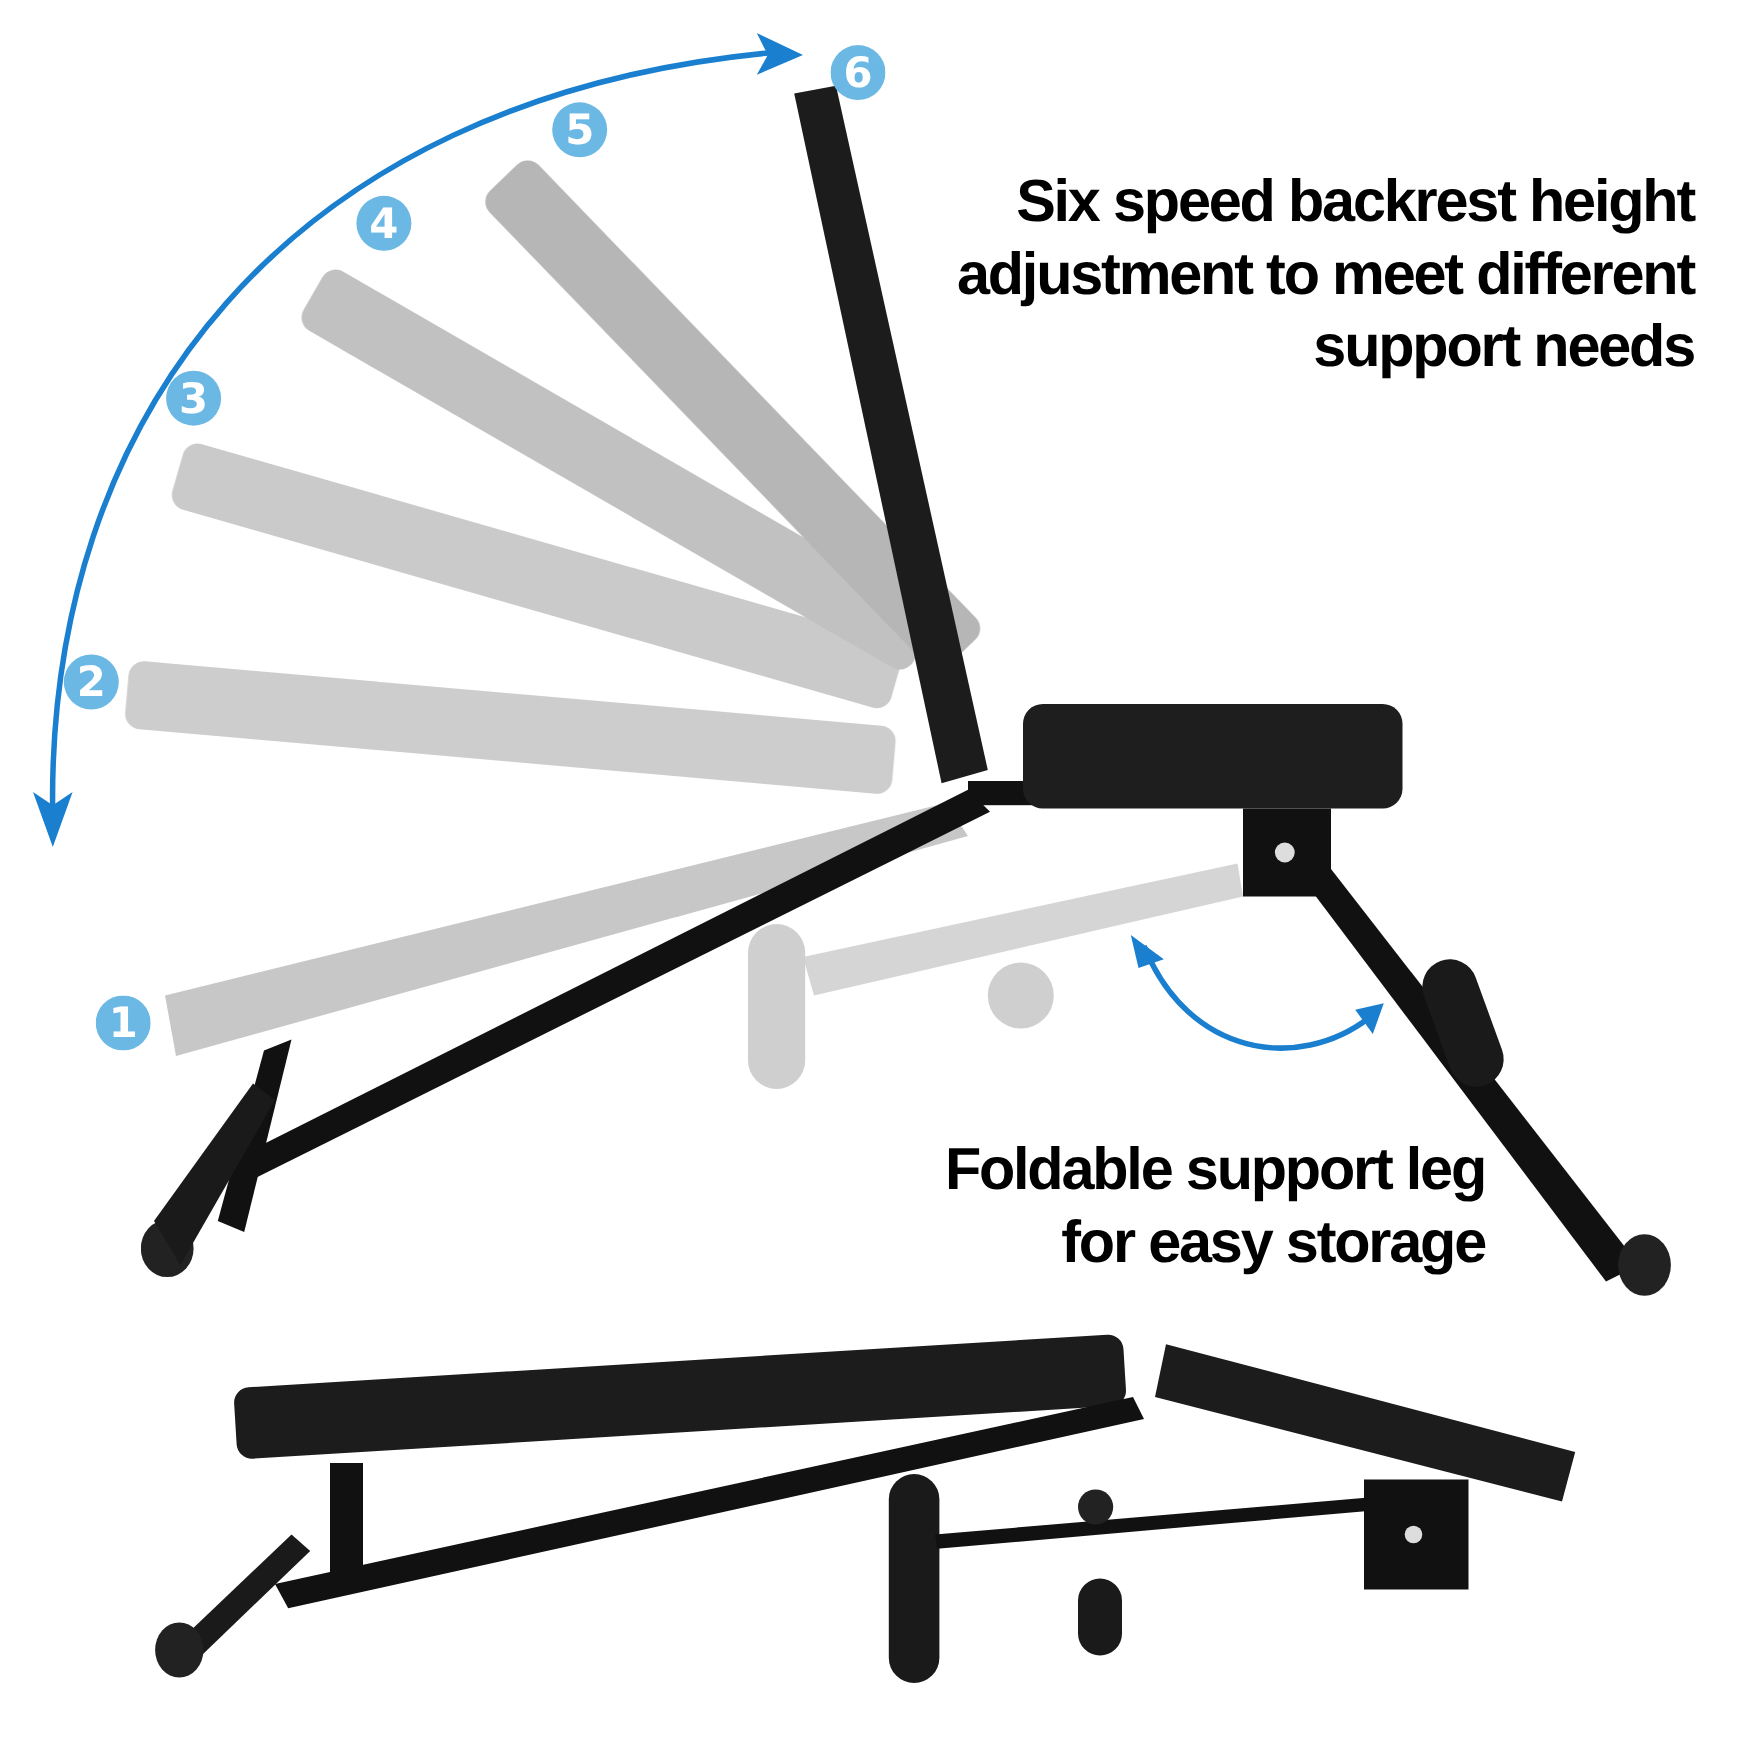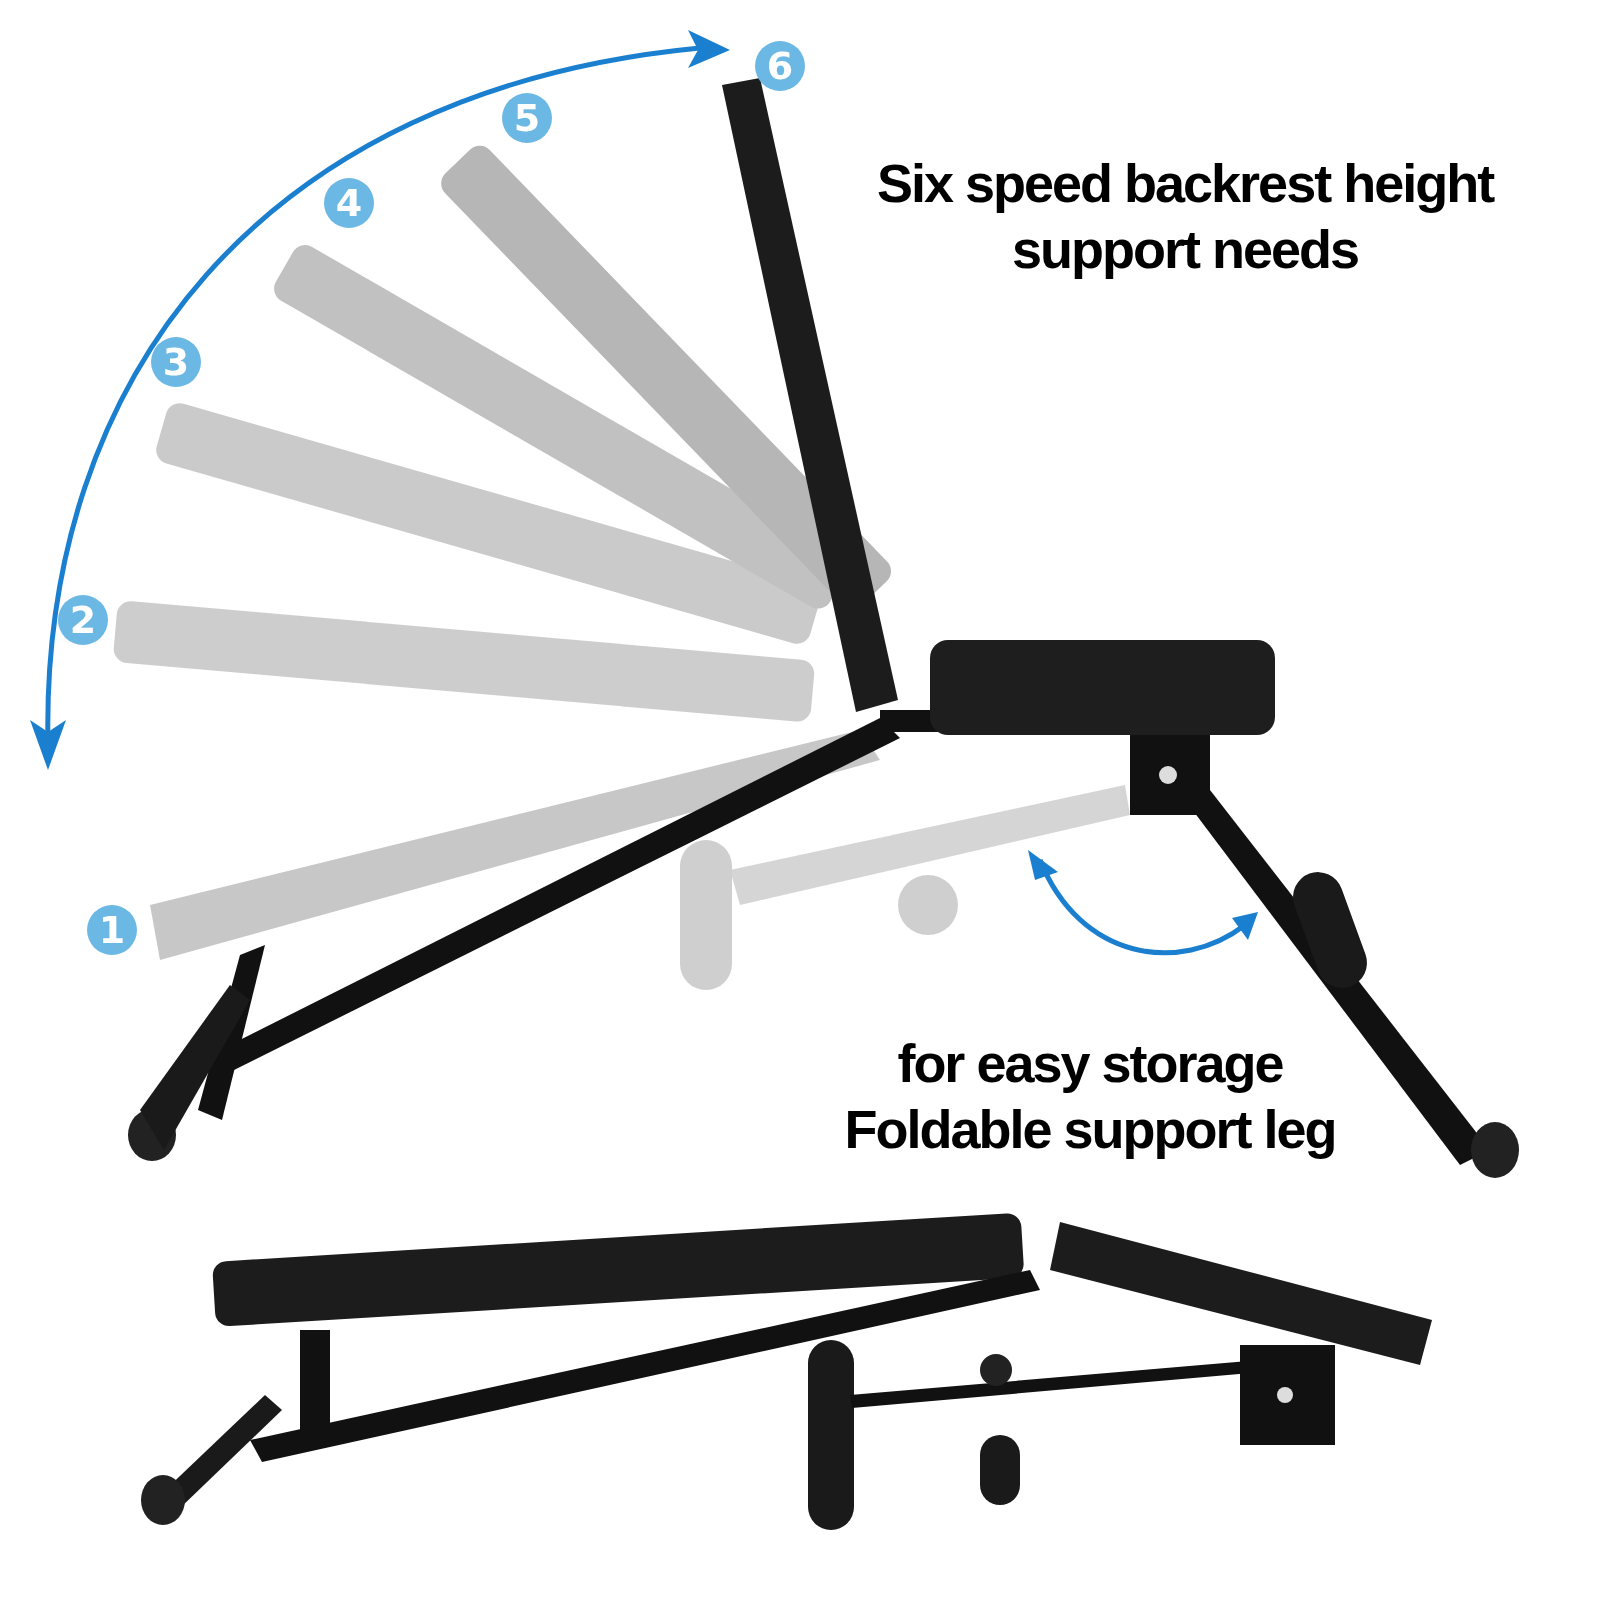--- a/index.html
+++ b/index.html
@@ -1,21 +1,21 @@
 <!DOCTYPE html>
 <html><head>
 <meta charset="utf-8">
 <style>
   html,body{margin:0;padding:0;background:#fff;}
   #stage{position:relative;width:1600px;height:1600px;background:#ffffff;overflow:hidden;font-family:"Liberation Sans","DejaVu Sans",sans-serif;}
   svg#art{position:absolute;left:0;top:0;width:1600px;height:1600px;}
   .caption{position:absolute;color:#000;font-weight:bold;text-align:center;letter-spacing:-2px;line-height:66px;font-size:54px;}
   #cap-top{left:830px;top:150px;width:710px;}
   #cap-bottom{left:830px;top:1030px;width:520px;}
-  .cap-line{display:block;}
+  .cap-line{display:block;text-align:right;}
   .badge{position:absolute;width:50px;height:50px;border-radius:50%;background:#6cb8e4;color:#fff;font-weight:bold;font-size:38px;line-height:50px;text-align:center;font-family:"DejaVu Sans",sans-serif;}
 </style>
 </head>
 <body>
 
 <div id="stage">
   <svg id="art" viewBox="0 0 1600 1600">
     <defs>
       <marker id="ah" markerWidth="10" markerHeight="10" refX="6" refY="5" orient="auto">
         <path d="M0,0 L10,5 L0,10 L3,5 z" fill="#1a7fcf"></path>
@@ -88,19 +88,20 @@
 
   <div class="badge" style="left:87px;top:905px;">1</div>
   <div class="badge" style="left:58px;top:595px;">2</div>
   <div class="badge" style="left:151px;top:337px;">3</div>
   <div class="badge" style="left:324px;top:178px;">4</div>
   <div class="badge" style="left:502px;top:93px;">5</div>
   <div class="badge" style="left:755px;top:41px;">6</div>
 
   <div id="cap-top" class="caption">
     <span class="cap-line">Six speed backrest height</span>
+    <span class="cap-line">adjustment to meet different</span>
     <span class="cap-line">support needs</span>
   </div>
   <div id="cap-bottom" class="caption">
+    <span class="cap-line">Foldable support leg</span>
     <span class="cap-line">for easy storage</span>
-    <span class="cap-line">Foldable support leg</span>
   </div>
 </div>
 
 </body></html>

